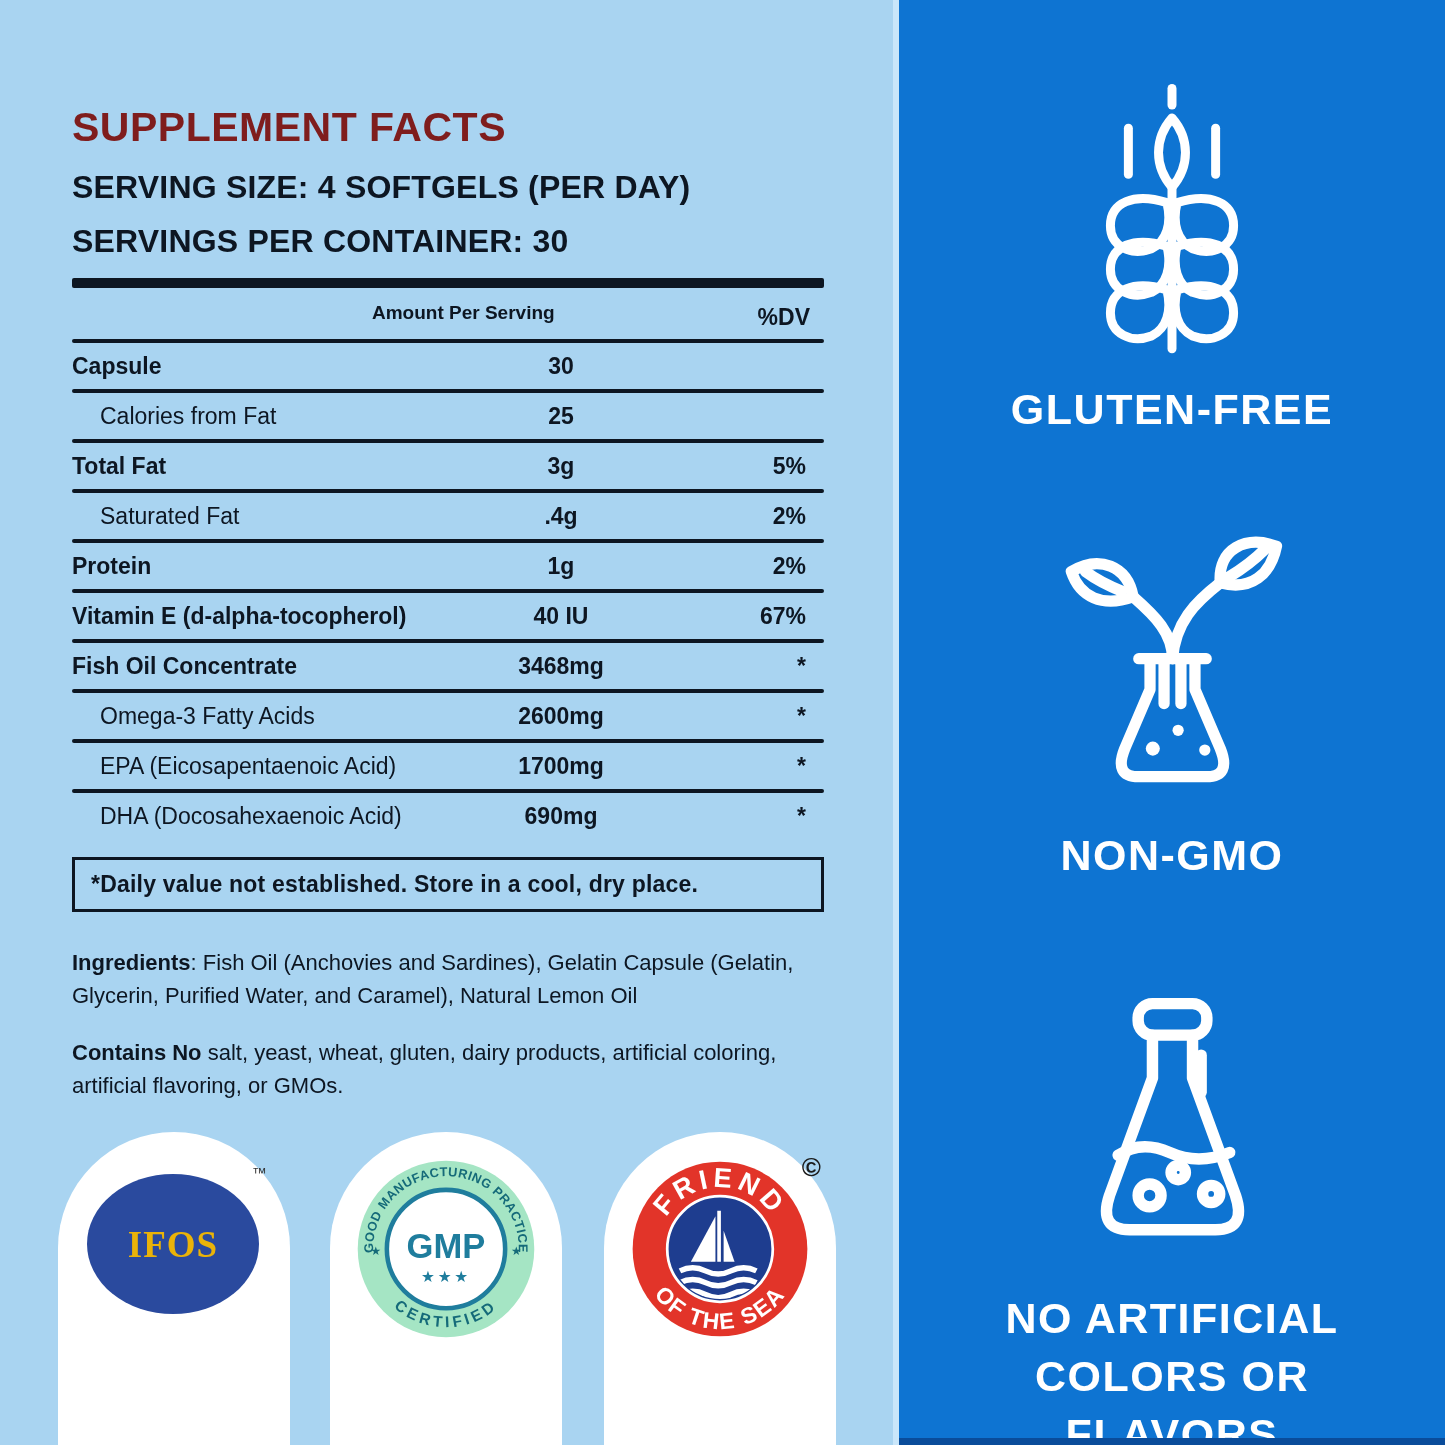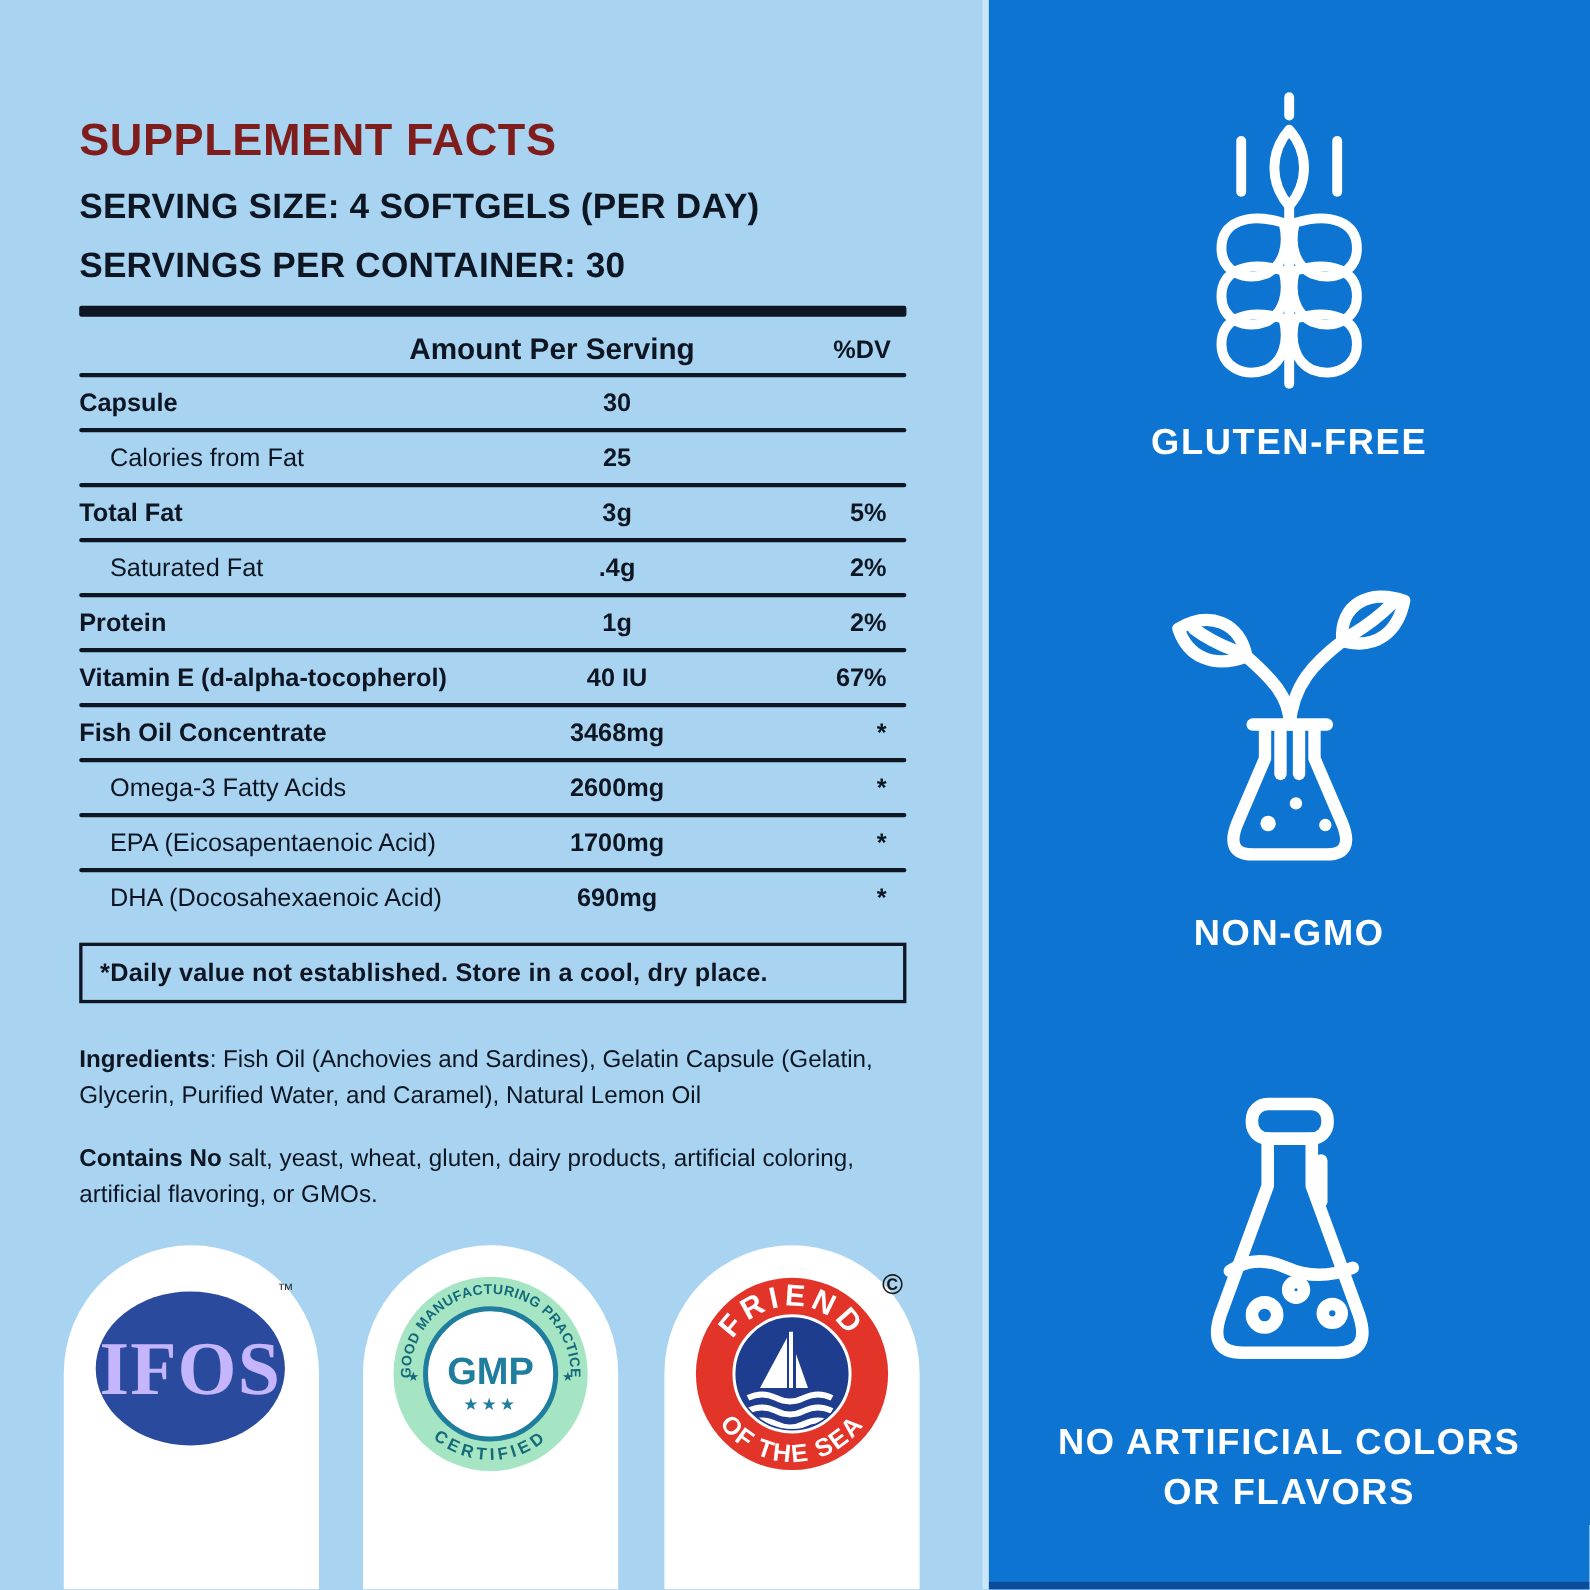--- a/index.html
+++ b/index.html
@@ -16,21 +16,21 @@
 
   
   .facts{position:absolute;left:72px;top:106px;width:752px;}
   .title{font-size:41px;line-height:1.05;font-weight:800;letter-spacing:.5px;color:#7f1d1d;}
   .sub{font-size:32px;font-weight:700;letter-spacing:.2px;margin-top:20px;color:#0d1622;}
   .sub + .sub{margin-top:17px;}
 
   .table{margin-top:18px;}
   .topbar{height:10px;background:#0d1622;border-radius:2px;}
   .thead{position:relative;height:51px;}
-  .h-amount{position:absolute;left:300px;top:14px;font-size:27px;font-weight:700;text-align:right;}
+  .h-amount{position:absolute;left:300px;top:14px;font-size:19px;font-weight:700;text-align:right;}
   .h-dv{position:absolute;right:14px;top:16px;font-size:23px;font-weight:700;}
   .hline{height:4px;background:#0d1622;border-radius:2px;}
   .trow{display:flex;align-items:center;height:46px;font-size:23px;}
   .tlabel{flex:1;font-weight:400;}
   .trow.main .tlabel{font-weight:700;}
   .trow.indent .tlabel{padding-left:28px;}
   .tamount{width:250px;text-align:center;font-weight:600;}
   .tdv{width:120px;text-align:right;padding-right:18px;font-weight:600;}
   .sep{height:4px;background:#0d1622;border-radius:2px;}
 
@@ -43,30 +43,30 @@
   .para b{font-weight:700;}
 
   
   .pill{position:absolute;top:1132px;bottom:0;width:232px;background:#ffffff;border-radius:116px 116px 0 0;}
   .pill-1{left:58px;} .pill-2{left:330px;} .pill-3{left:604px;}
   .badge-wrap{position:absolute;top:26px;left:50%;transform:translateX(-50%);width:182px;height:176px;}
   .ifos-ellipse{
     position:absolute;left:4px;top:16px;width:172px;height:140px;border-radius:50%;
     background:#2a4a9e;display:flex;align-items:center;justify-content:center;
   }
-  .ifos-text{font-family:"Liberation Serif", serif;font-weight:700;font-size:69px;color:#c4b5fd;letter-spacing:1px;}
+  .ifos-text{font-family:"Liberation Serif", serif;font-weight:700;font-size:37px;color:#eab308;letter-spacing:1px;}
   .tm-mark{position:absolute;right:-2px;top:6px;font-size:15px;color:#333;}
   .copyright-mark{position:absolute;right:-10px;top:-6px;font-size:26px;color:#1a1a1a;font-weight:700;}
   svg text{font-family:"Liberation Sans", sans-serif;}
 
   
   .feature{position:absolute;left:0;width:100%;display:flex;flex-direction:column;align-items:center;}
   .f1{top:82px;} .f2{top:535px;} .f3{top:995px;}
   .feature-label{
-    margin-top:26px;color:#ffffff;font-size:33px;font-weight:800;letter-spacing:1.5px;
+    margin-top:26px;color:#ffffff;font-size:43px;font-weight:800;letter-spacing:1.5px;
     text-align:center;width:440px;line-height:1.35;
   }
   .f2 .feature-label{margin-top:24px;}
   .f3 .feature-label{margin-top:22px;}
   .icon-stroke{stroke:#ffffff;fill:none;stroke-linecap:round;stroke-linejoin:round;}
 </style>
 </head>
 <body>
 
 <div class="left-panel">

